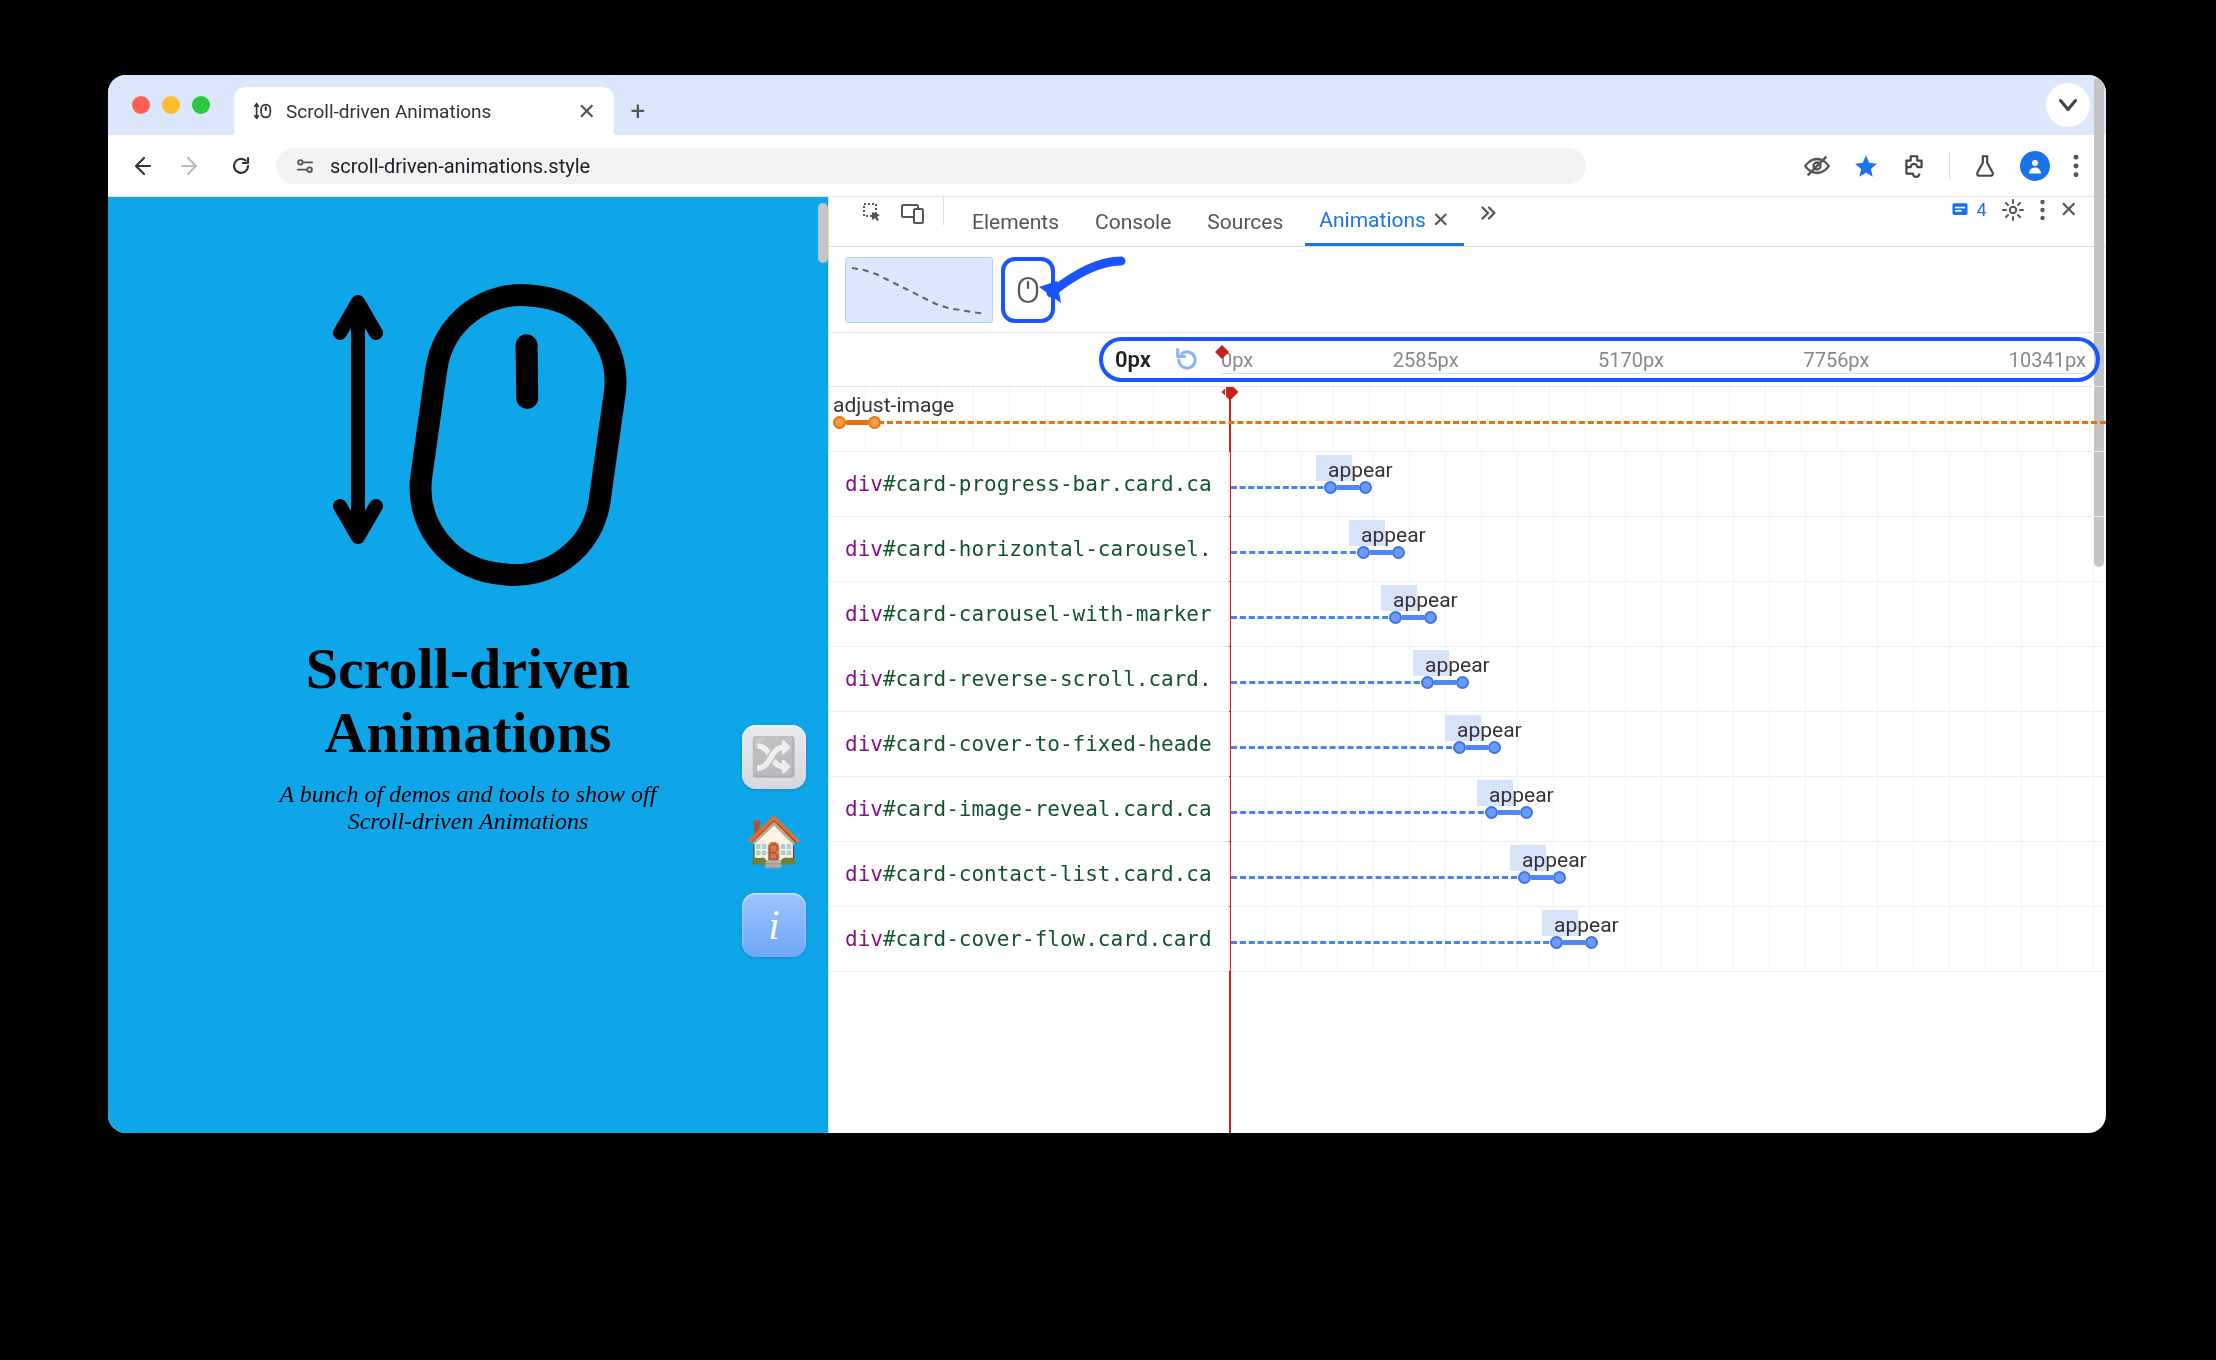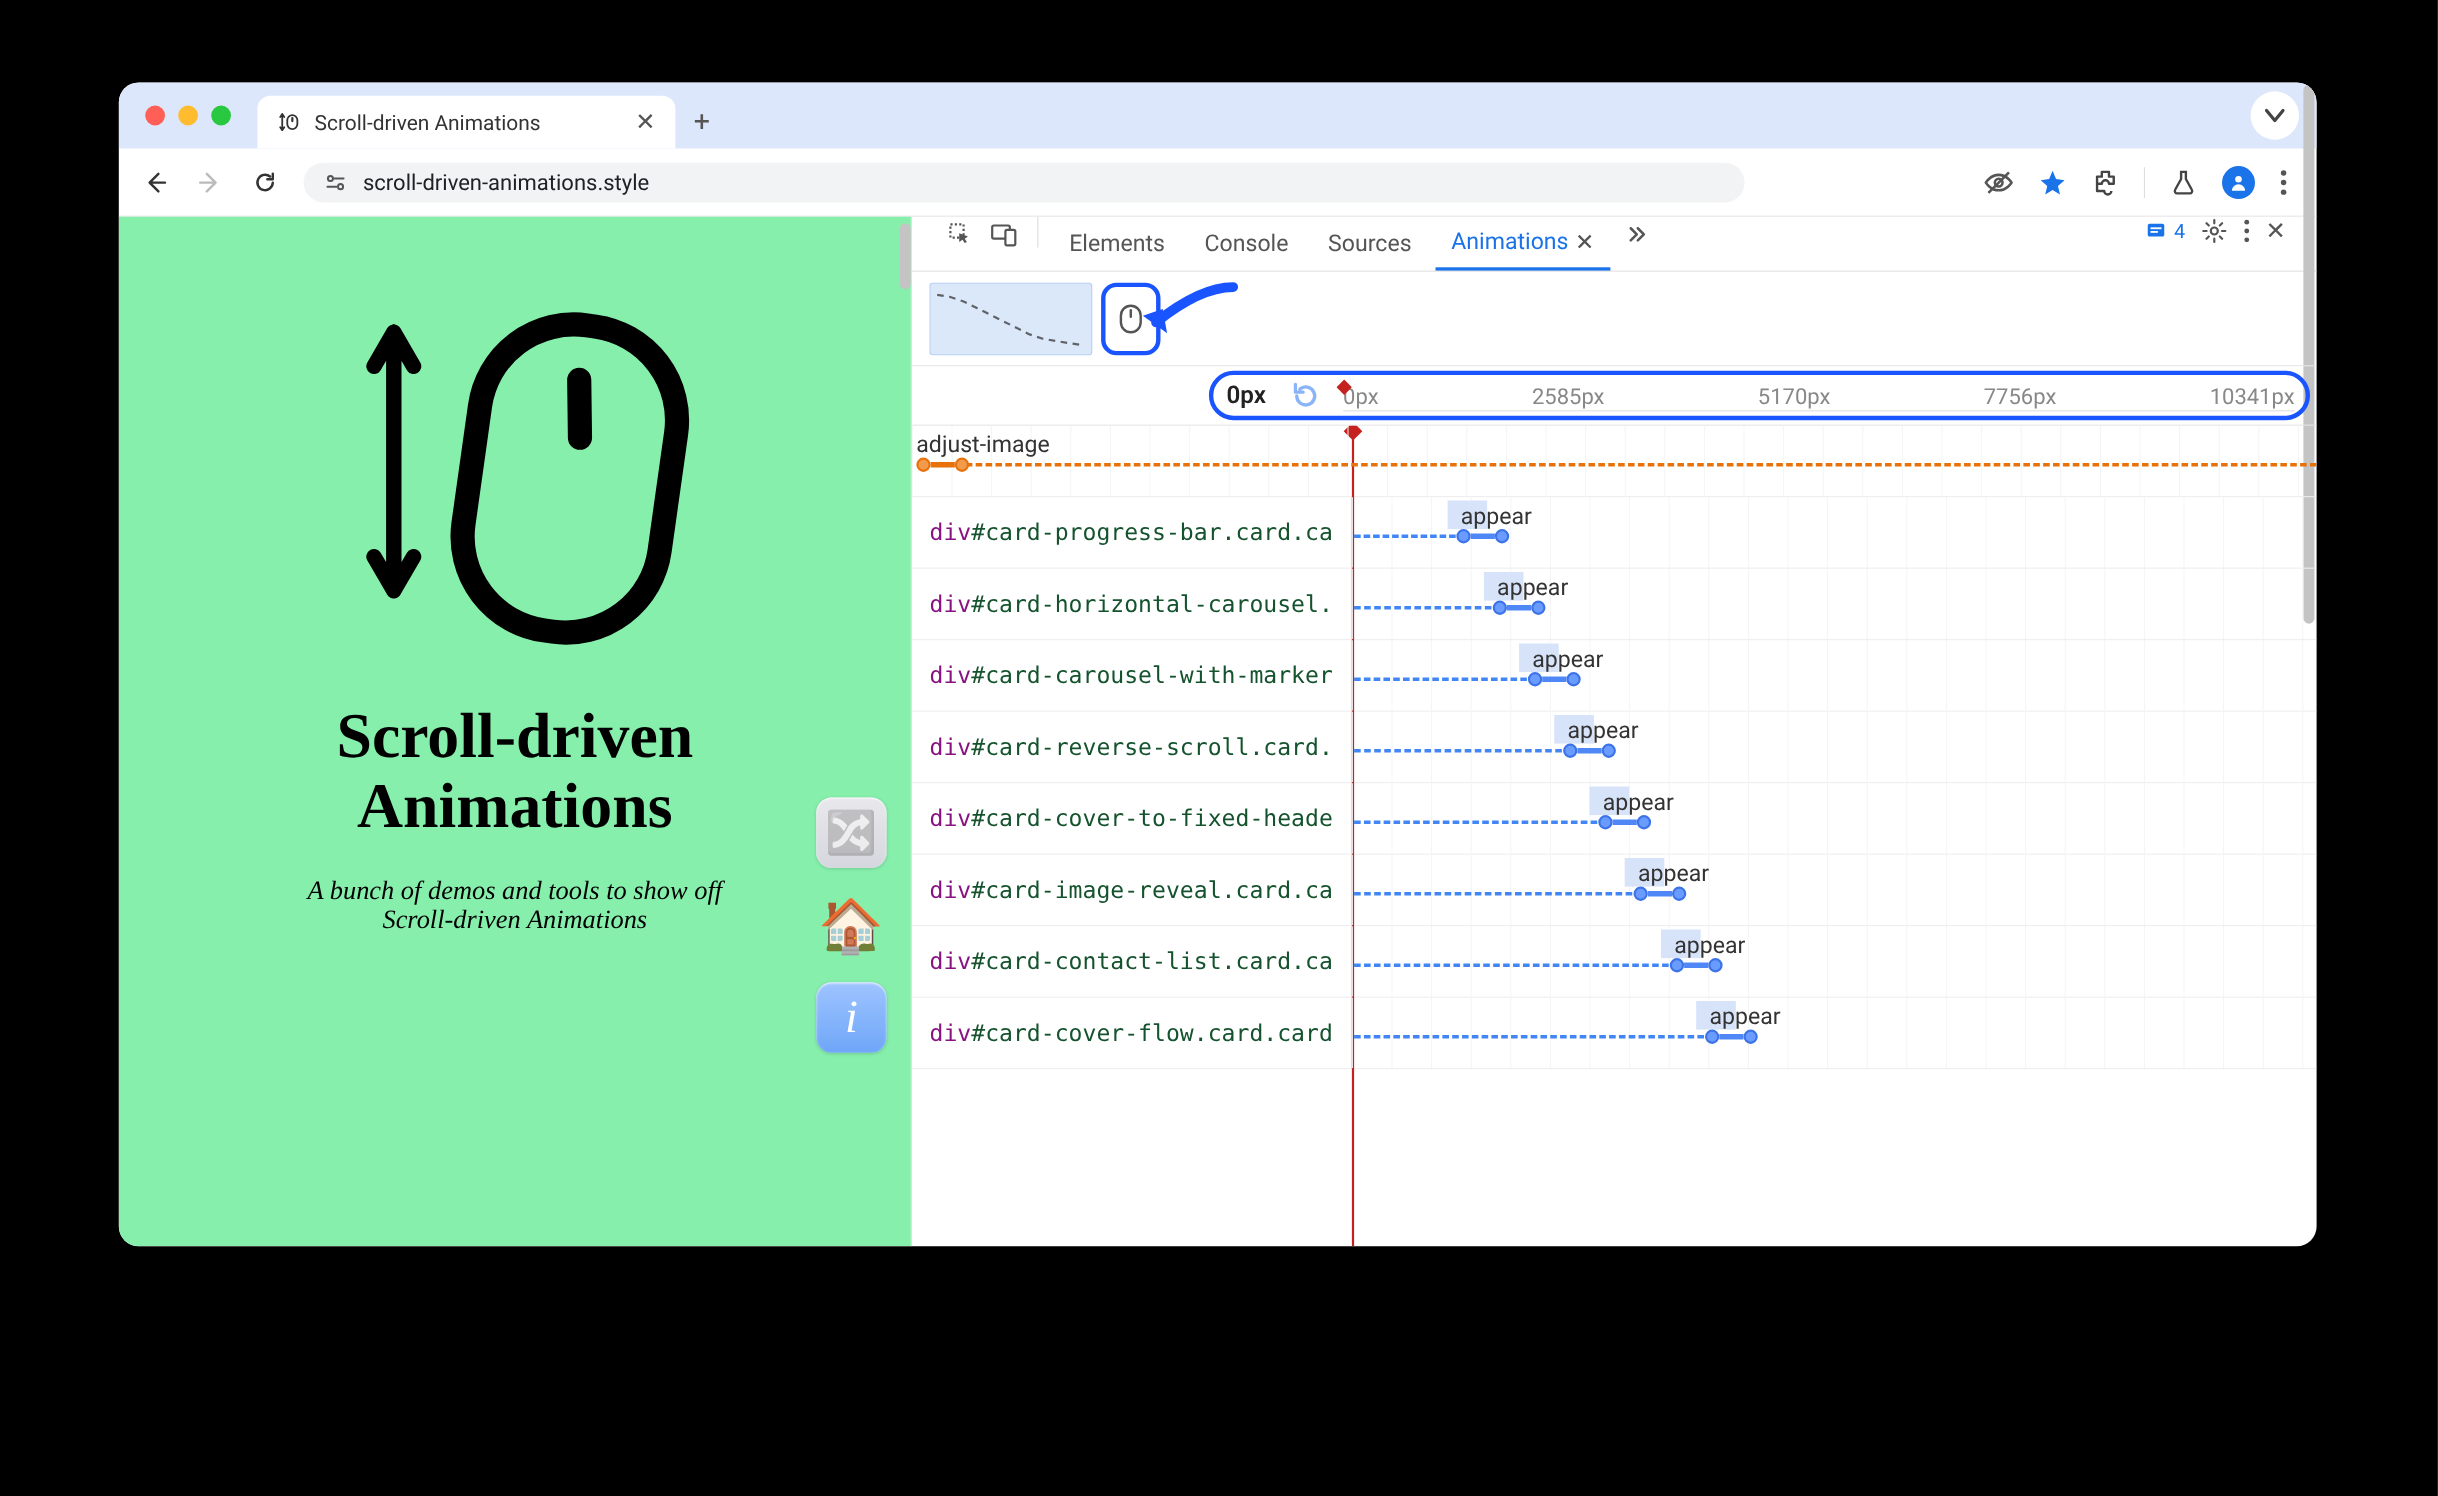--- a/index.html
+++ b/index.html
@@ -23,25 +23,25 @@
   .nav-btn { width:30px; height:30px; display:flex; align-items:center; justify-content:center; color:#444; }
   .nav-btn.dis { color:#bbb; }
   .omnibox { flex:1; background:#f1f3f4; border-radius: 30px; height:36px; display:flex; align-items:center; padding:0 18px; gap:14px; font-size:20px; color:#202124; max-width: 1310px; }
   .omnibox .cfg { font-size:18px; color:#555; }
   .trailing { display:flex; align-items:center; gap:22px; margin-left:auto; padding-right:8px; }
   .star { color:#1a73e8; }
   .divider { width:1px; height:28px; background:#ddd; }
   .avatar { width:30px; height:30px; border-radius:50%; background:#1a73e8; display:flex; align-items:center; justify-content:center; color:#fff; }
   
   .content { display:flex; height: calc(100% - 122px); }
-  .page { width: 720px; position:relative; background:#86efac; }
+  .page { width: 720px; position:relative; background:#0ea5e9; }
   .page-scroll { position:absolute; right:0; top:6px; width:10px; height:60px; background:#c4c4c4; border-radius:6px; }
   .page-inner { padding: 70px 80px 0 80px; text-align:center; font-family: Georgia, "Times New Roman", serif; }
   .page-title { font-size: 58px; font-weight: 700; line-height:1.1; margin-top: 40px; }
-  .page-sub { font-style: italic; font-size: 24px; margin-top: 32px; }
+  .page-sub { font-style: italic; font-size: 24px; margin-top: 16px; }
   .logo-svg { display:block; margin: 0 auto; }
   .side-buttons { position:absolute; right:22px; top:528px; display:flex; flex-direction:column; gap:20px; }
   .sq-btn { width:64px; height:64px; border-radius:14px; background:linear-gradient(#e8e8ec,#d6d6de); display:flex; align-items:center; justify-content:center; font-size:38px; box-shadow: inset 0 1px 2px rgba(255,255,255,.8), 0 1px 3px rgba(0,0,0,.15); }
   .sq-btn.info { background:linear-gradient(#9ec4ff,#6fa6f8); color:#fff; font-family: Georgia, serif; font-style:italic; font-size:42px; }
   
   .devtools { flex:1; display:flex; flex-direction:column; border-left:1px solid #ddd; font-size:18px; color:#333; }
   .dt-tabs { height:50px; display:flex; align-items:flex-start; border-bottom:1px solid #e0e0e0; padding: 0 28px; gap: 8px; }
   .dt-ico { width:32px; height:32px; display:flex; align-items:center; justify-content:center; color:#555; }
   .dt-tab { padding: 0 14px; height:100%; display:flex; align-items:center; font-size:21px; color:#555; gap:6px; }
   .dt-tab.active { color:#1a73e8; border-bottom:3px solid #1a73e8; }

